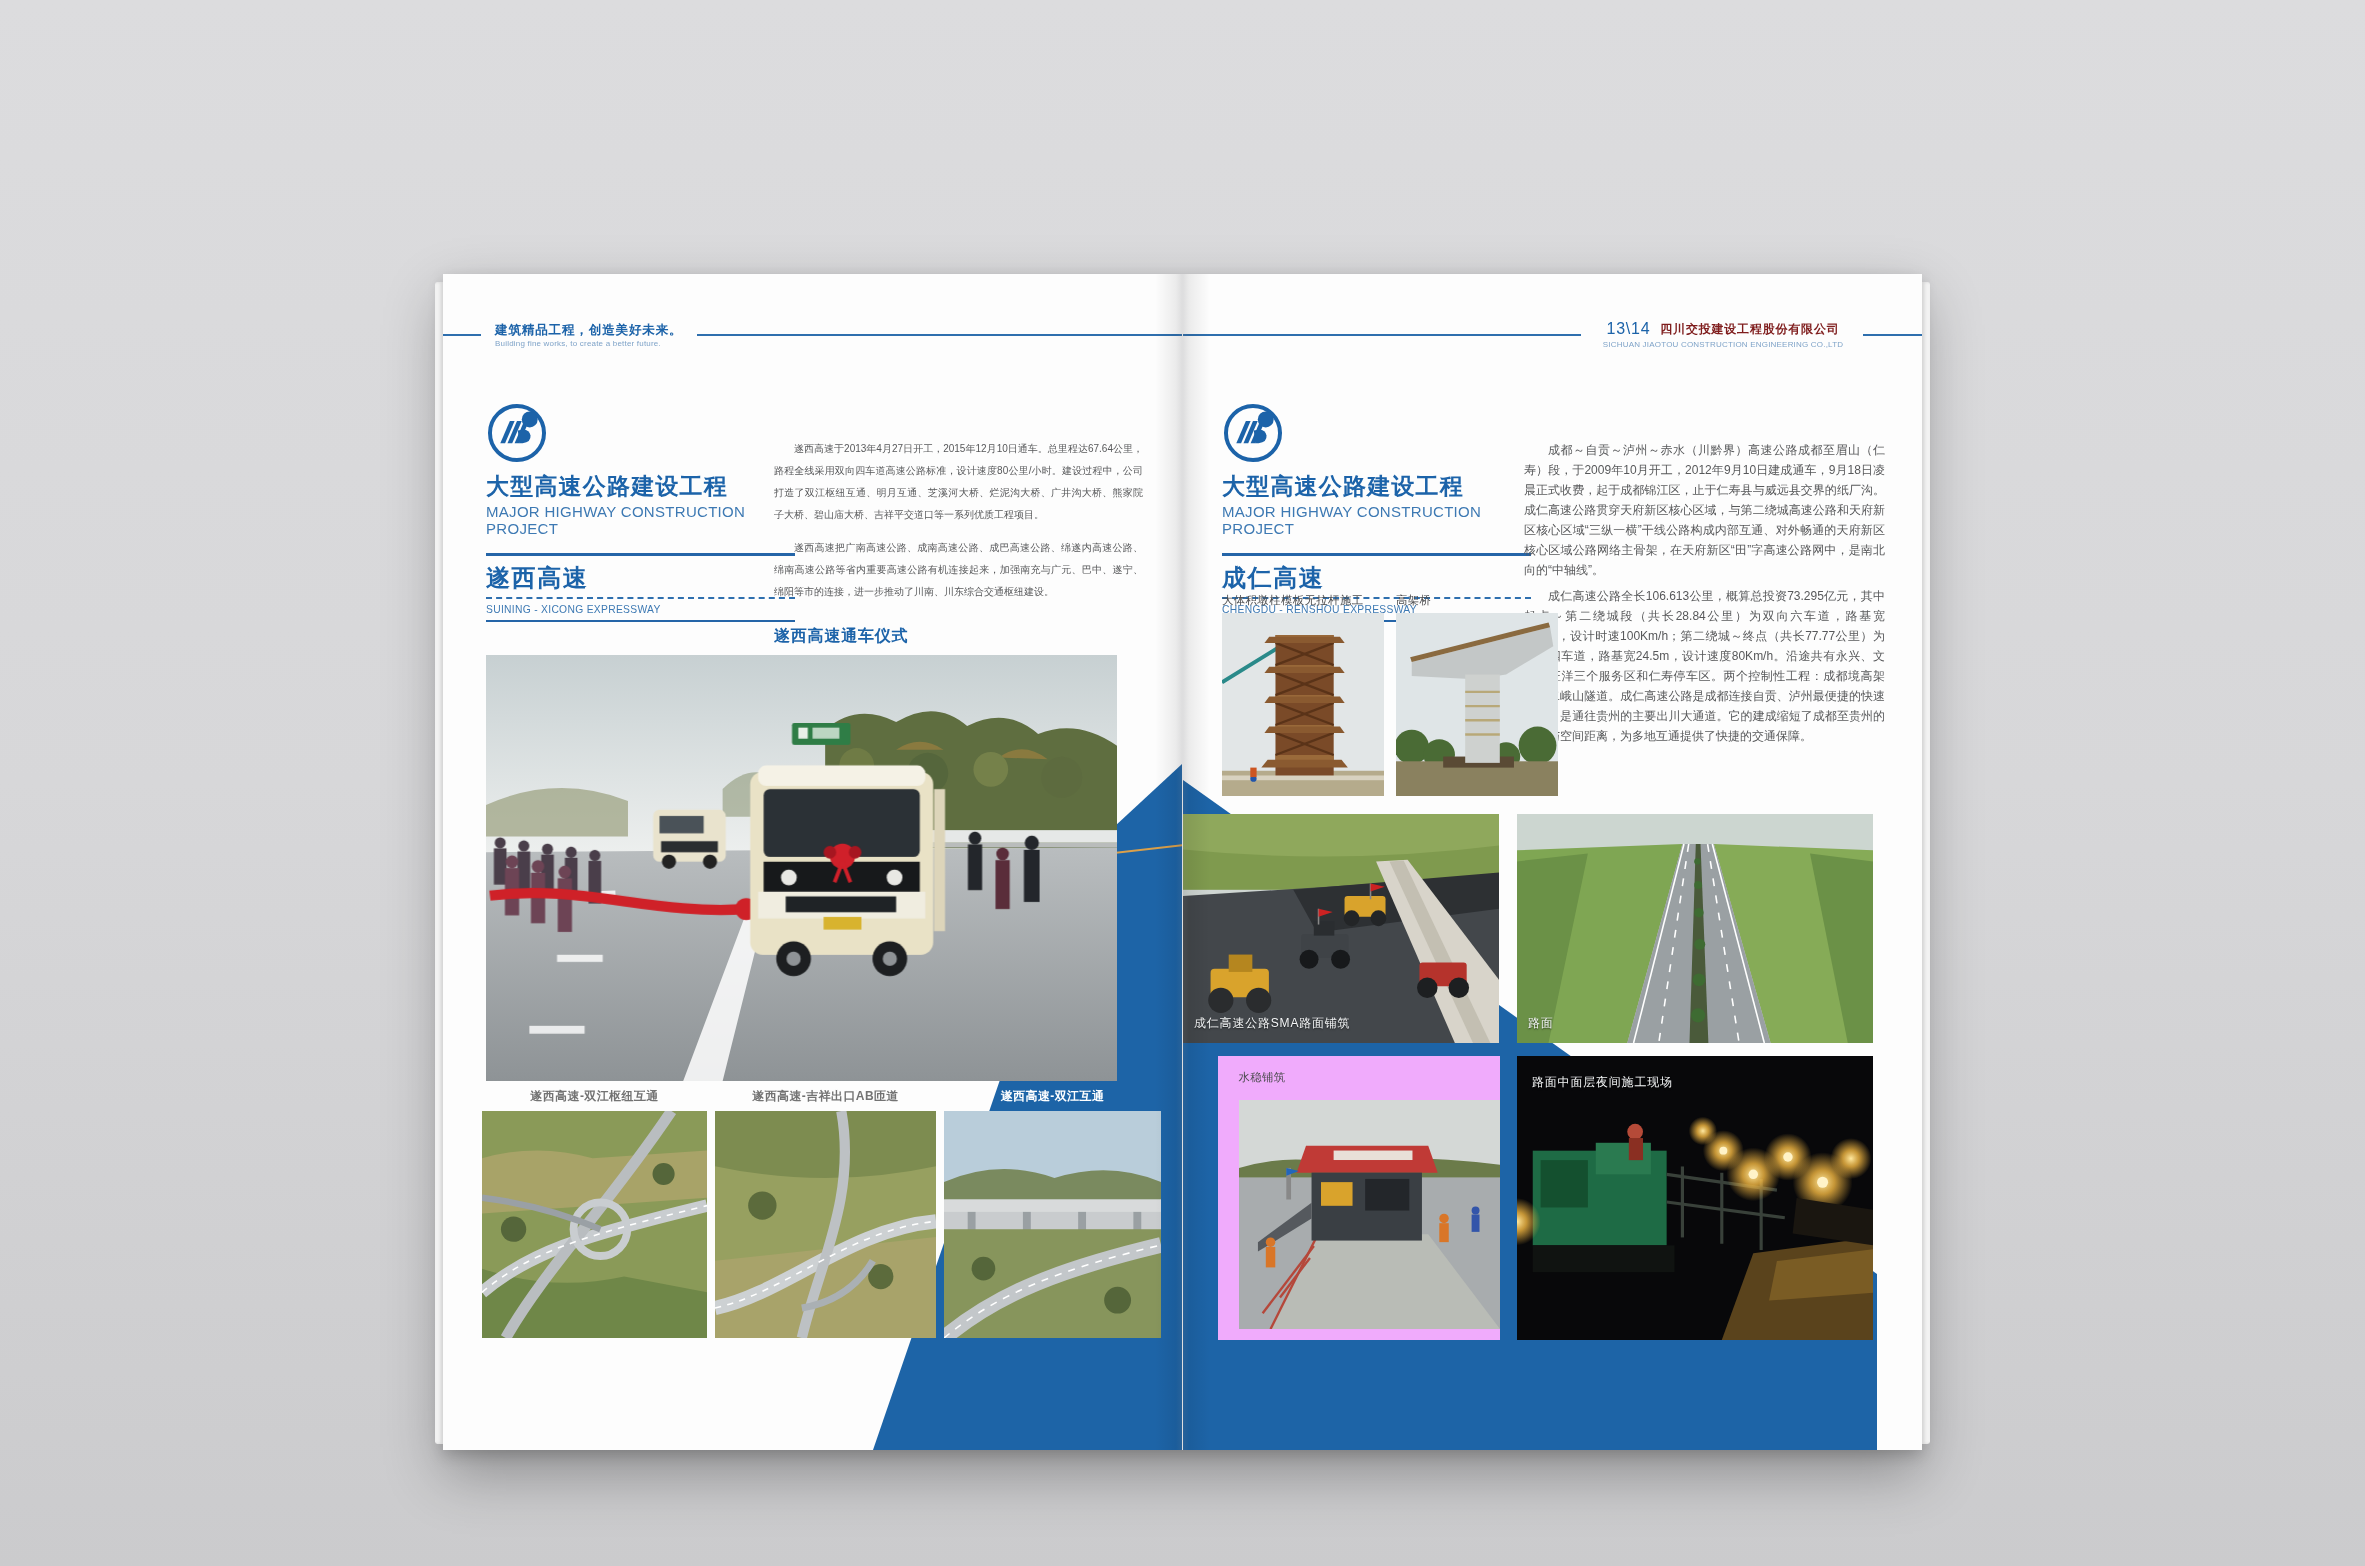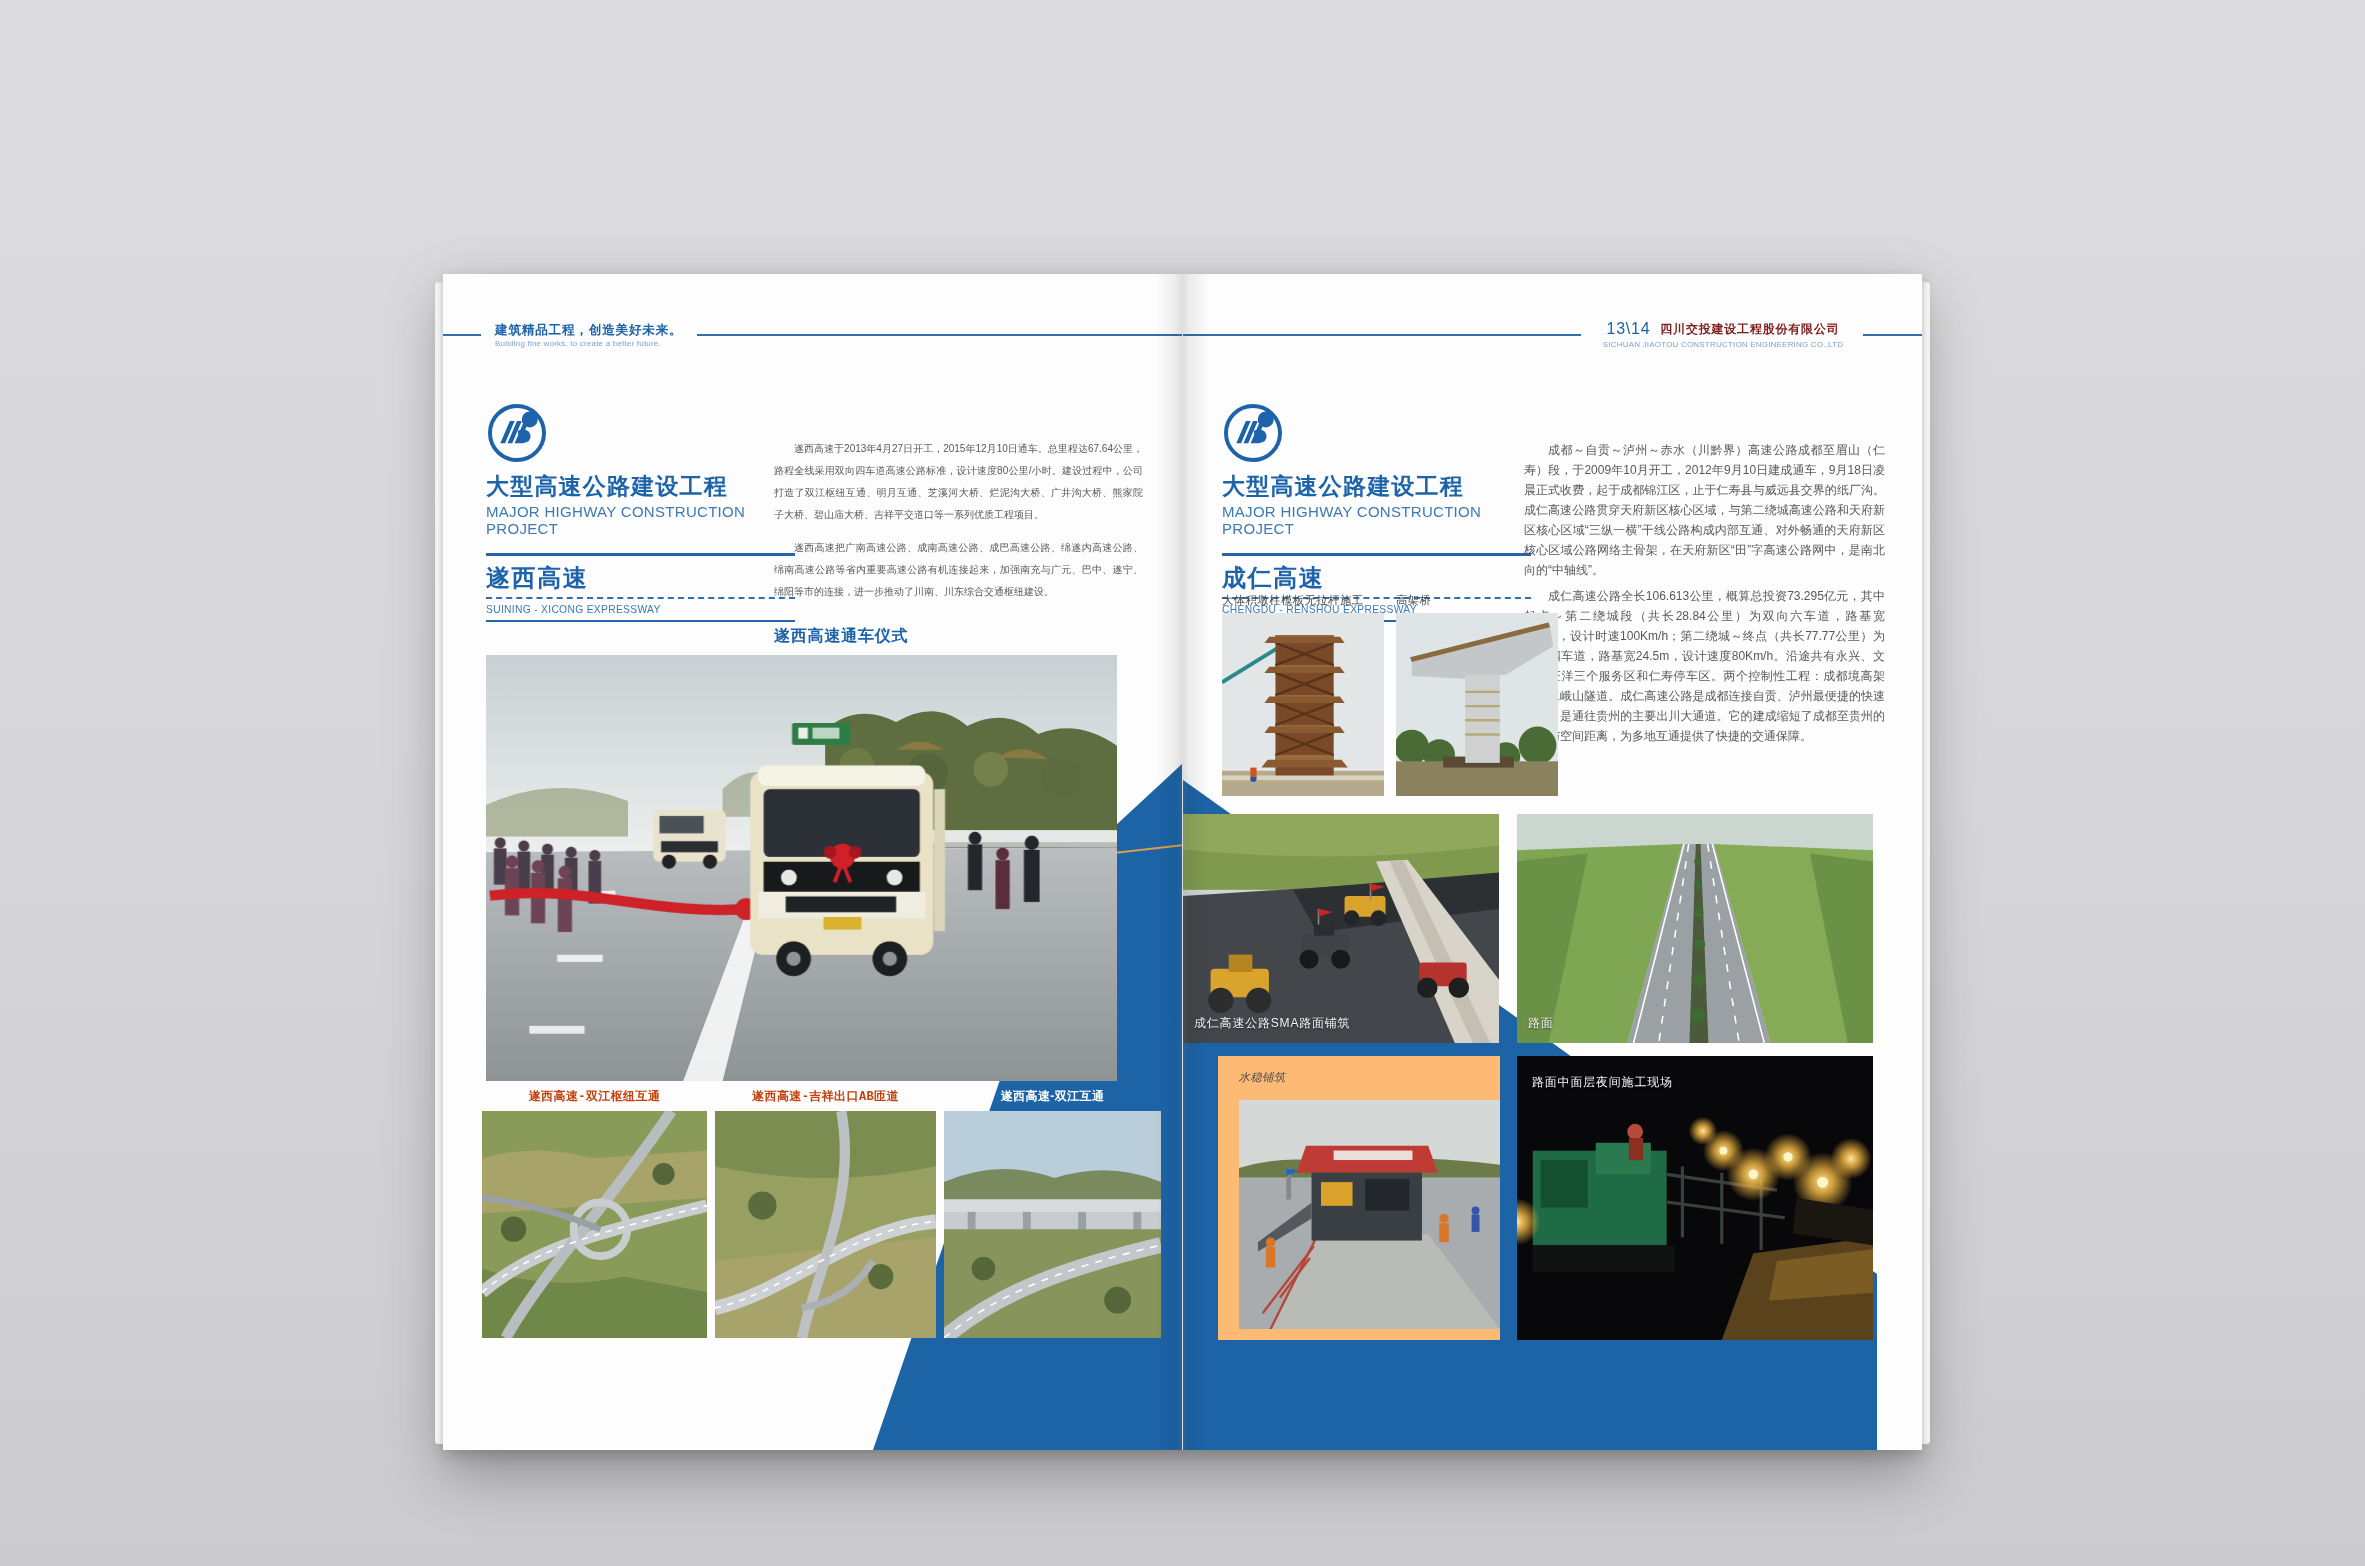--- a/index.html
+++ b/index.html
@@ -55,36 +55,36 @@
   .body-right p{font-size:12px;line-height:20px;}
   .body-right p + p{margin-top:5.5px;}
 
   .main-photo-caption{position:absolute;left:331px;top:352px;width:367px;text-align:left;
     color:#1c63a9;font-size:16px;font-weight:bold;letter-spacing:0.8px;}
 
   .photo{position:absolute;overflow:hidden;background:#c9ccce;}
   .photo svg{display:block;}
 
   
-  .cap-blue{position:absolute;font-size:12px;font-weight:bold;color:#c2410c;text-align:center;letter-spacing:0.4px;z-index:6;font-family:Liberation Mono, monospace;}
+  .cap-blue{position:absolute;font-size:12px;font-weight:bold;color:#737373;text-align:center;letter-spacing:0.4px;z-index:6;}
   .cap-white{position:absolute;font-size:12px;font-weight:bold;color:#ffffff;text-align:center;letter-spacing:0.4px;z-index:6;}
   .cap-dark{position:absolute;font-size:11.4px;color:#4a4b4d;letter-spacing:0.4px;z-index:6;}
   .cap-overlay{position:absolute;font-size:12px;color:#f4f6f7;letter-spacing:0.8px;z-index:6;text-shadow:0 0.8px 1.6px rgba(0,0,0,.6);}
 
   
   .wedge-left{position:absolute;left:0;top:0;width:739px;height:1176px;z-index:2;
     background:#1d64a7;
     clip-path:polygon(631px 590px,739px 490px,739px 1176px,430px 1176px);}
   .band-right{position:absolute;left:0;top:0;width:739px;height:1176px;z-index:2;
     background:#1d64a7;
     clip-path:polygon(0px 506px,694px 1000px,694px 1176px,0px 1176px);}
   .accent-line{position:absolute;left:662px;top:579px;width:197px;height:2.4px;background:#dba04a;
     transform:rotate(-6.5deg);transform-origin:left center;z-index:3;}
 
-  .card{position:absolute;background:#fdba74;z-index:5;font-style:italic;}
+  .card{position:absolute;background:#f0abfc;z-index:5;}
   .z5{z-index:5;}
 </style>
 </head>
 <body>
 
 <div class="stage">
   <div class="spread">
     <div class="edge-strip l"></div>
     <div class="edge-strip r"></div>
 

